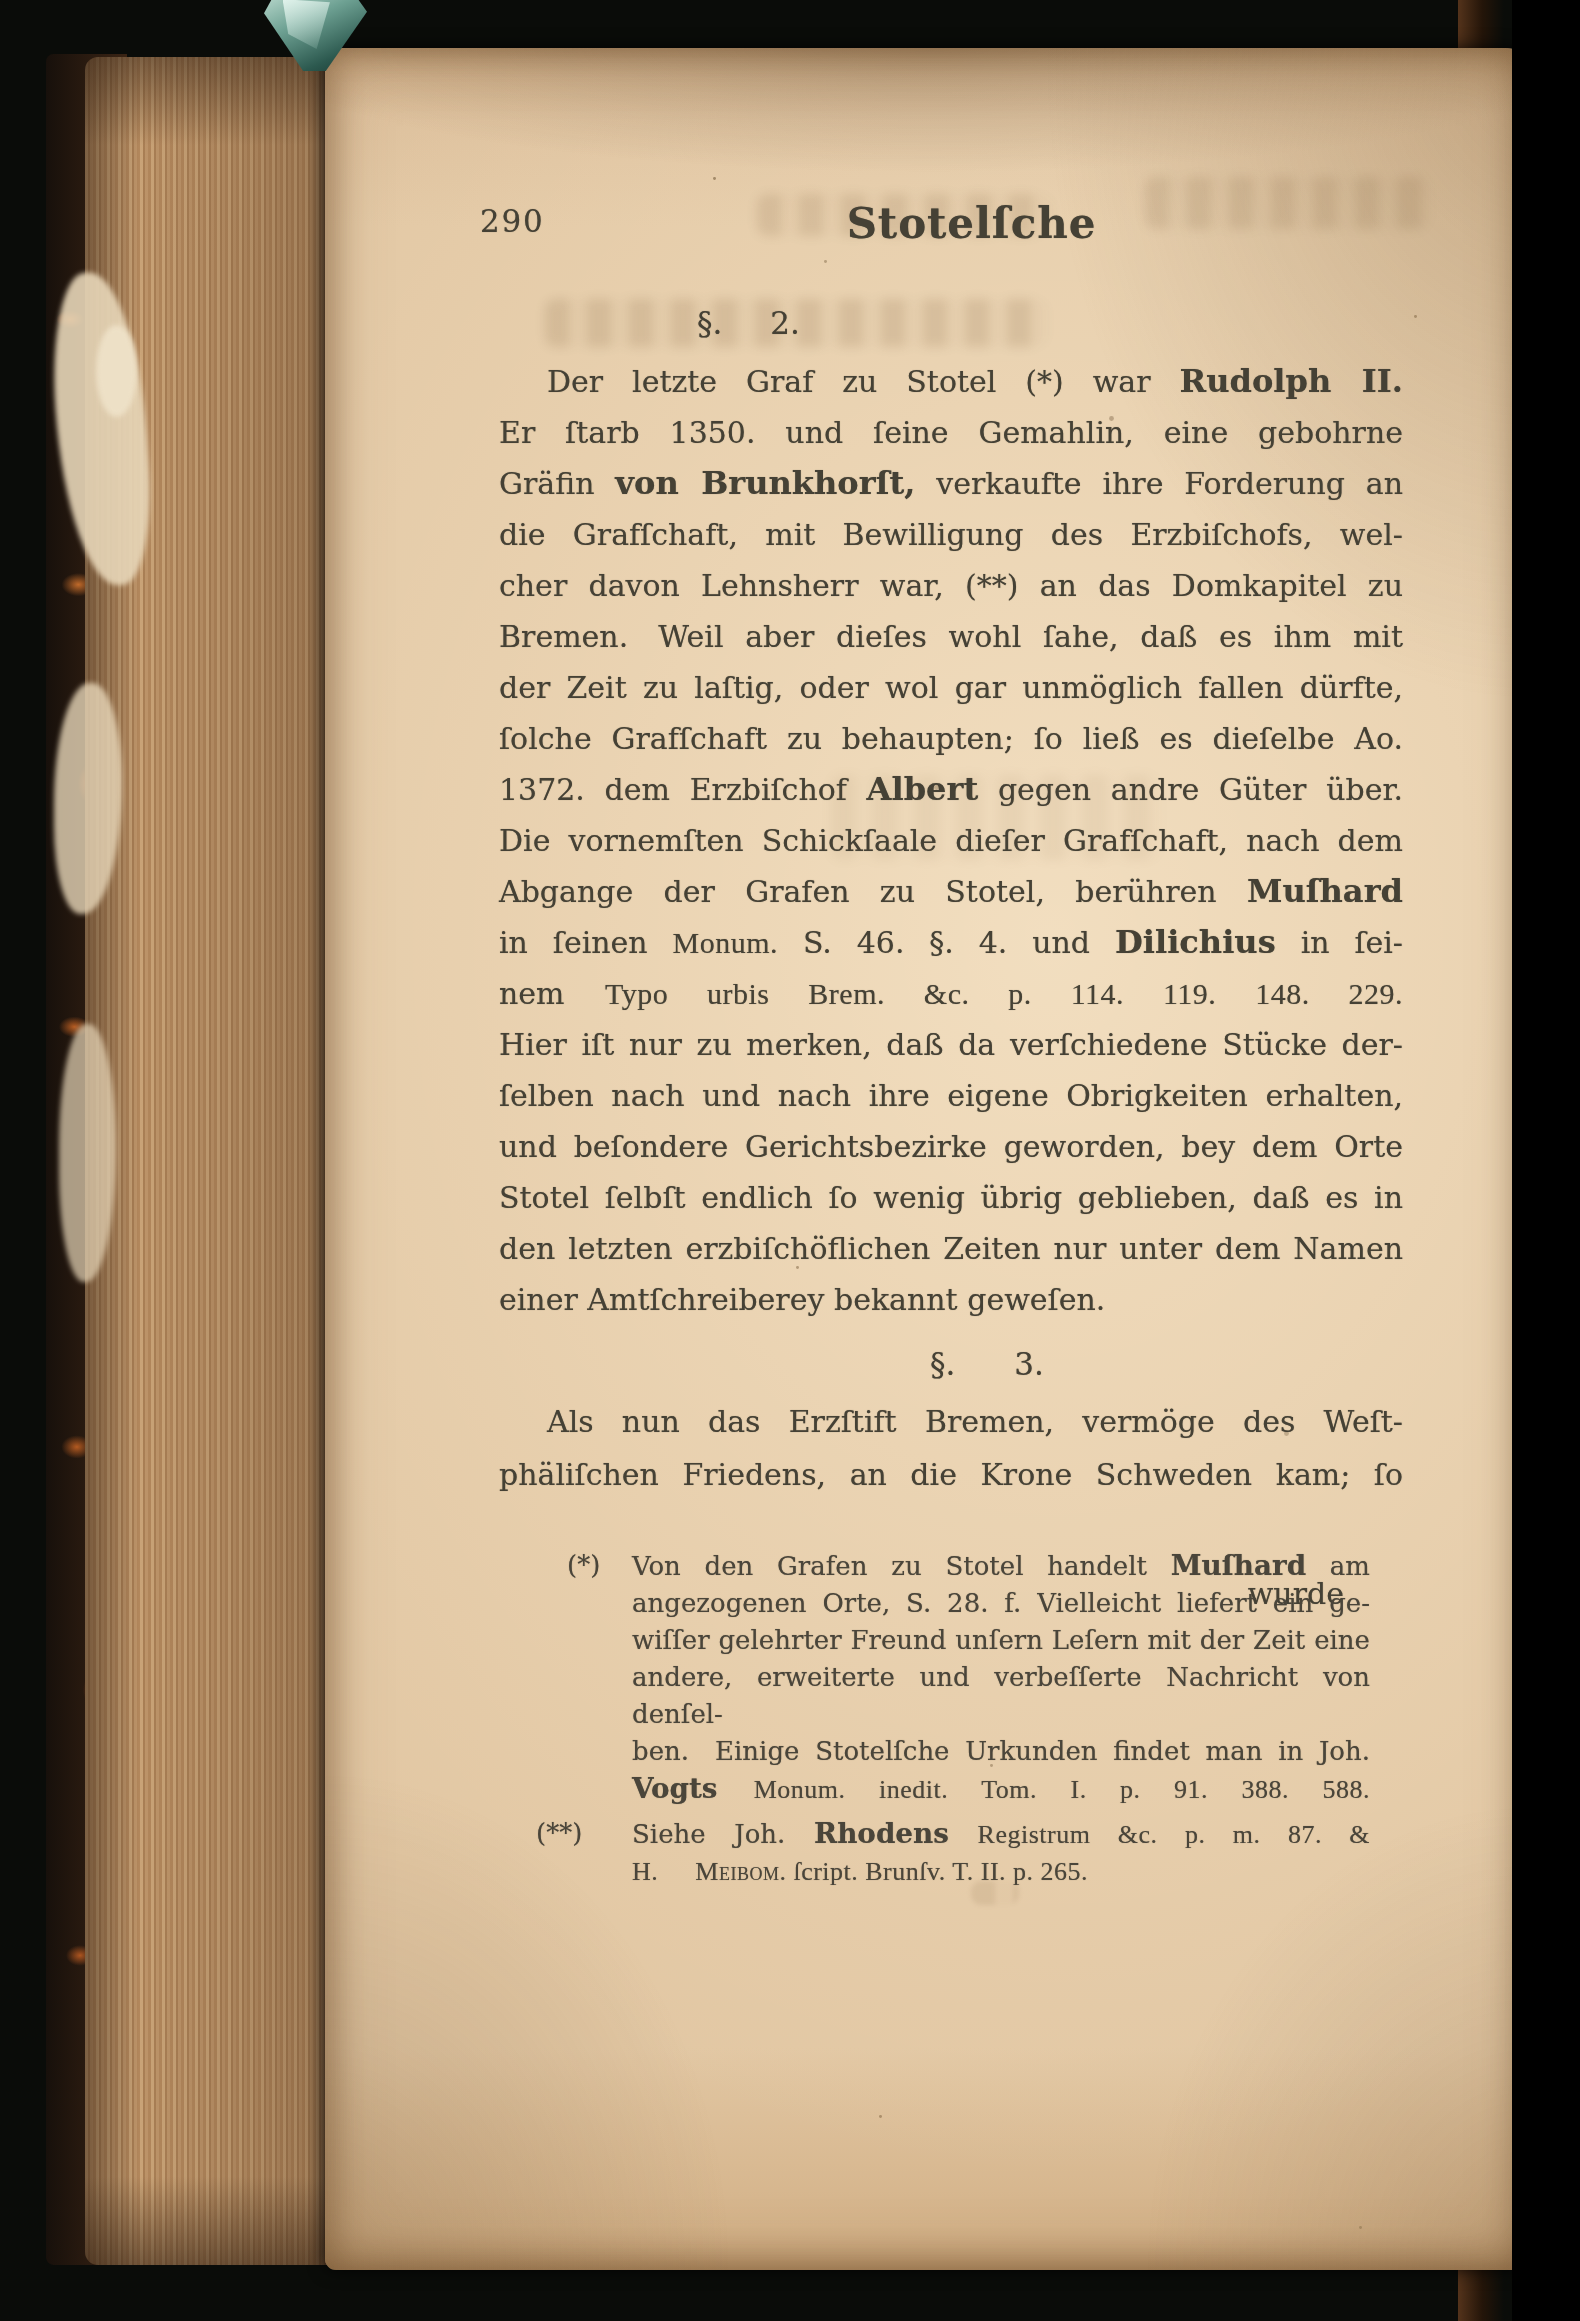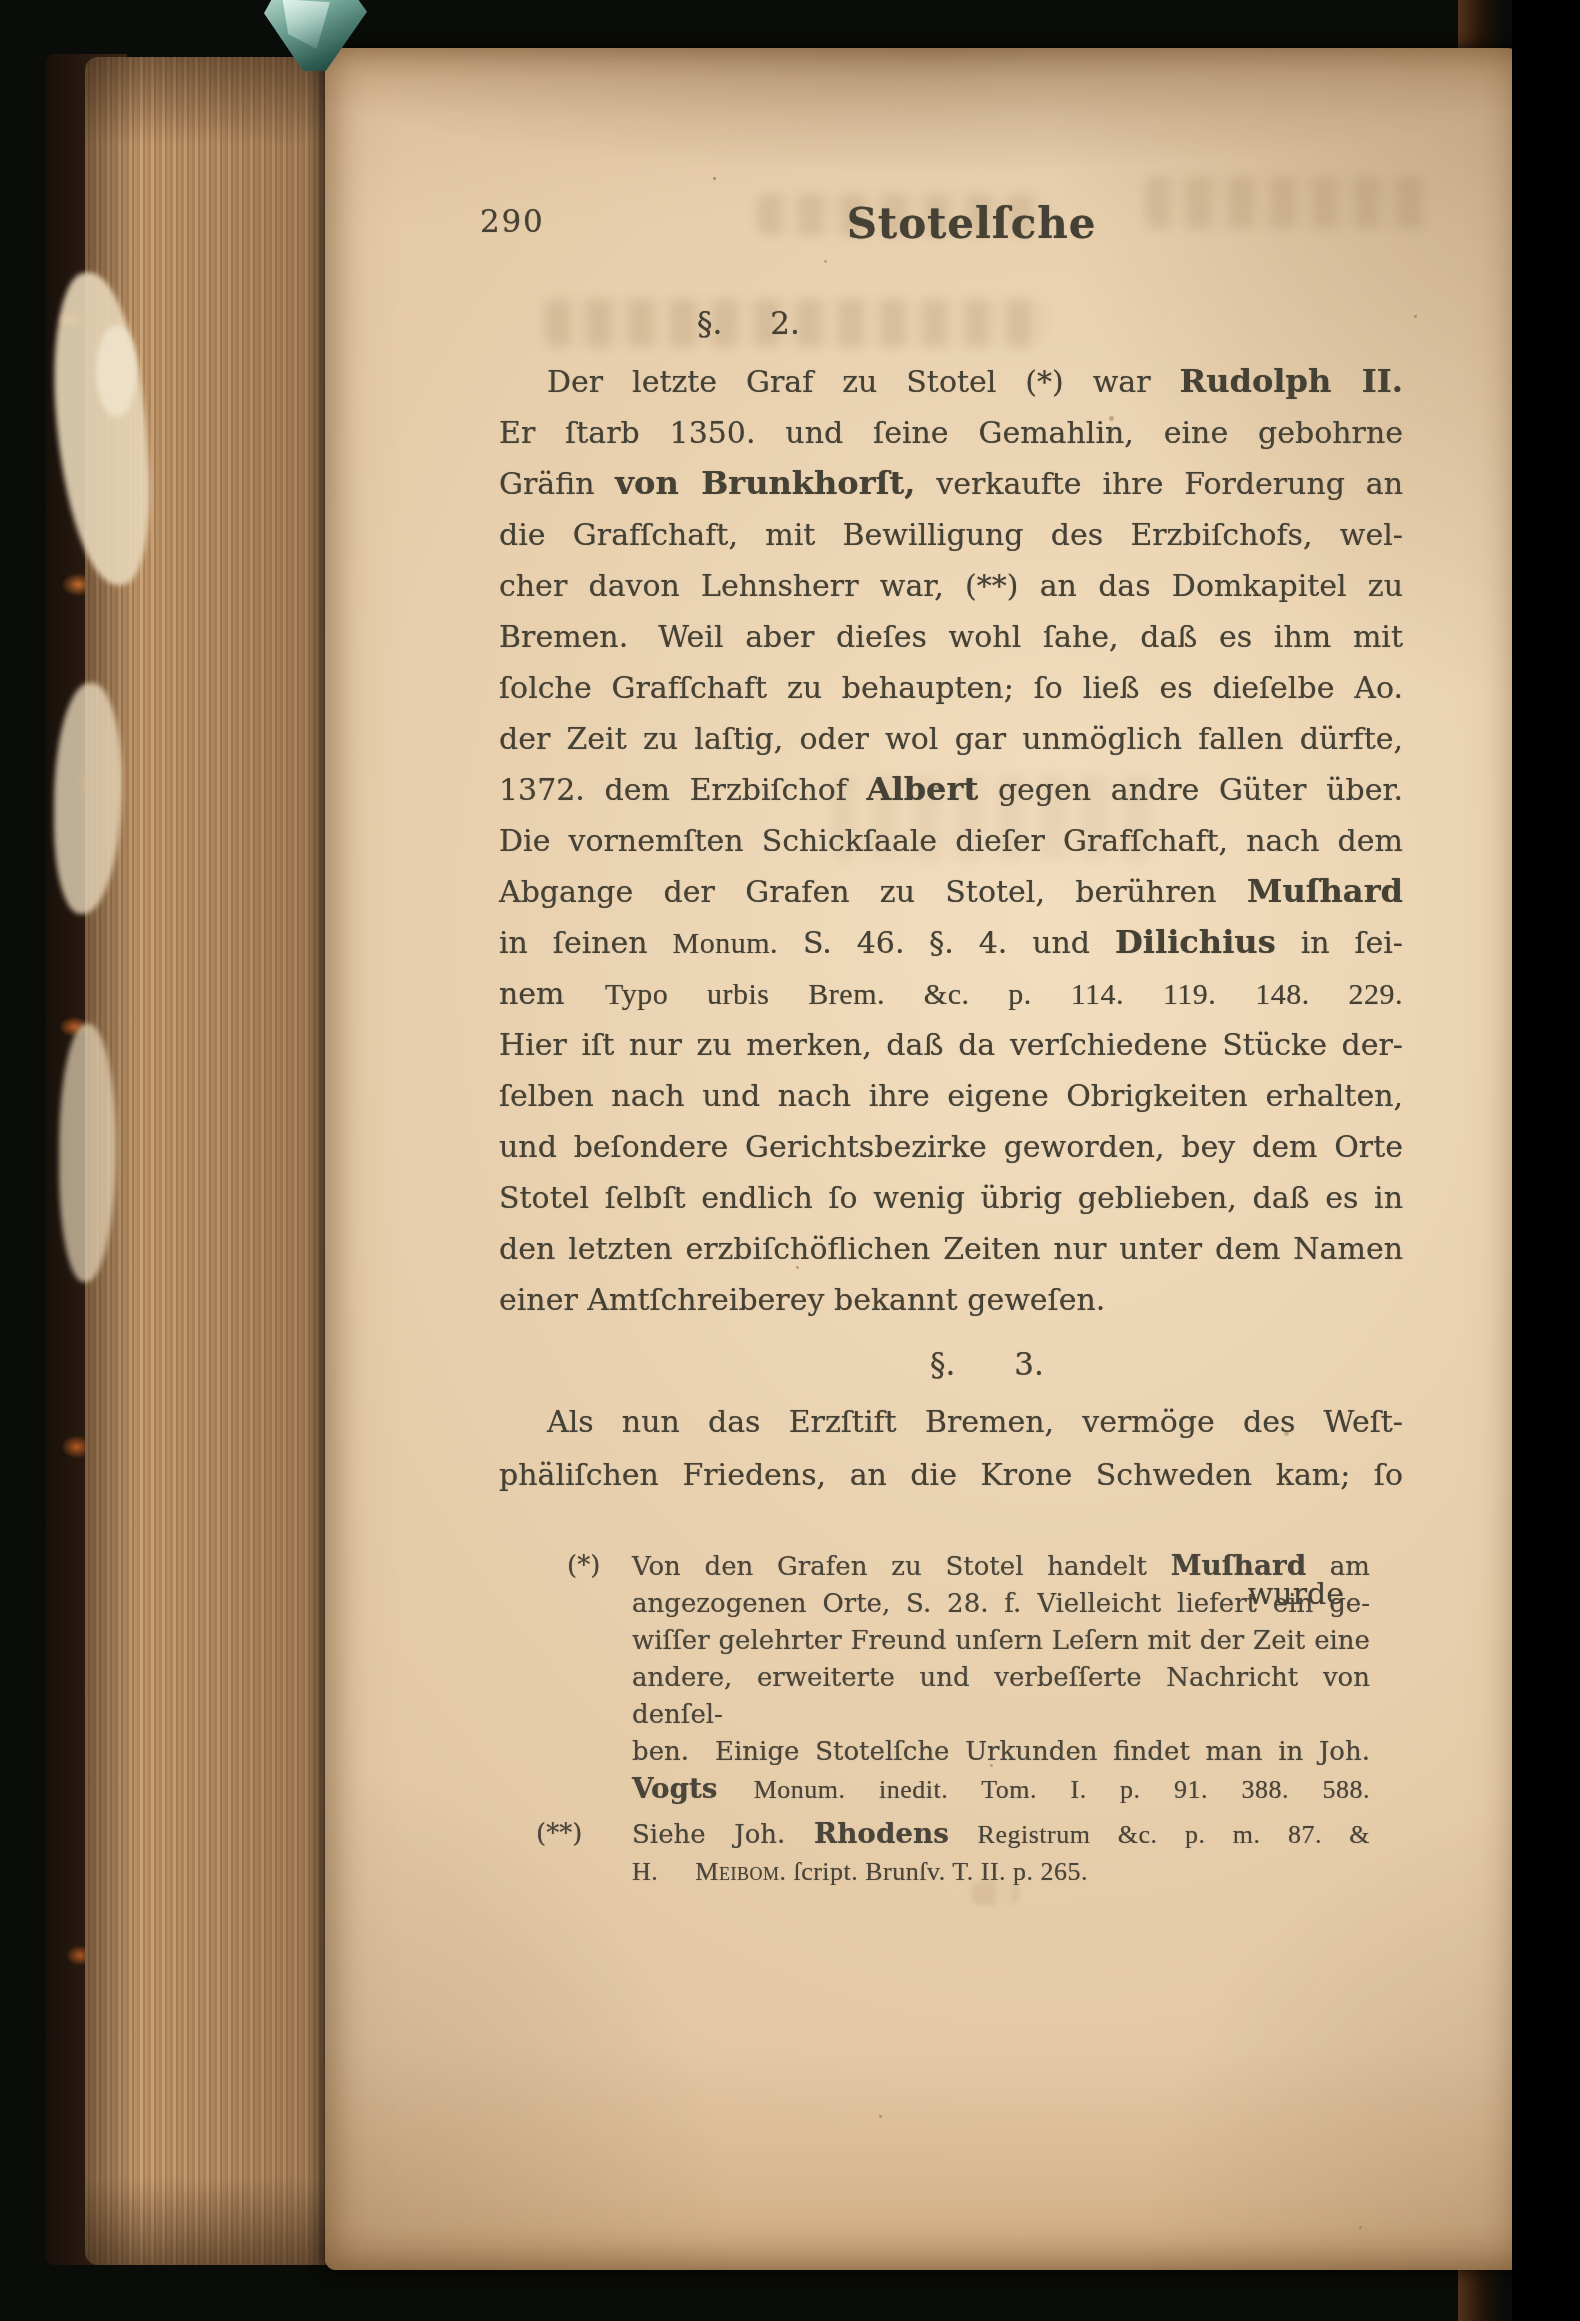--- a/index.html
+++ b/index.html
@@ -128,22 +128,22 @@
       <span>§.</span><span class="secnum">2.</span>
     </div>
 
     <div class="textblock body2">
         <div class="tline ind"><span>Der letzte Graf zu Stotel (*) war </span><span class="em">Rudolph II.</span></div>
         <div class="tline"><span>Er ſtarb 1350. und ſeine Gemahlin, eine gebohrne</span></div>
         <div class="tline"><span>Gräfin </span><span class="em">von Brunkhorſt,</span><span> verkaufte ihre Forderung an</span></div>
         <div class="tline"><span>die Grafſchaft, mit Bewilligung des Erzbiſchofs, wel-</span></div>
         <div class="tline"><span>cher davon Lehnsherr war, (**) an das Domkapitel zu</span></div>
         <div class="tline"><span>Bremen. Weil aber dieſes wohl ſahe, daß es ihm mit</span></div>
+        <div class="tline"><span>der Zeit zu laſtig, oder wol gar unmöglich fallen dürfte,</span></div>
         <div class="tline"><span>ſolche Grafſchaft zu behaupten; ſo ließ es dieſelbe Ao.</span></div>
-        <div class="tline"><span>der Zeit zu laſtig, oder wol gar unmöglich fallen dürfte,</span></div>
         <div class="tline"><span>1372. dem Erzbiſchof </span><span class="em">Albert</span><span> gegen andre Güter über.</span></div>
         <div class="tline"><span>Die vornemſten Schickſaale dieſer Grafſchaft, nach dem</span></div>
         <div class="tline"><span>Abgange der Grafen zu Stotel, berühren </span><span class="em">Muſhard</span></div>
         <div class="tline"><span>in ſeinen </span><span class="roman">Monum.</span><span> S. 46. §. 4. und </span><span class="em">Dilichius</span><span> in ſei-</span></div>
         <div class="tline"><span>nem </span><span class="roman">Typo urbis Brem. &amp;c. p. 114. 119. 148. 229.</span></div>
         <div class="tline"><span>Hier iſt nur zu merken, daß da verſchiedene Stücke der-</span></div>
         <div class="tline"><span>ſelben nach und nach ihre eigene Obrigkeiten erhalten,</span></div>
         <div class="tline"><span>und beſondere Gerichtsbezirke geworden, bey dem Orte</span></div>
         <div class="tline"><span>Stotel ſelbſt endlich ſo wenig übrig geblieben, daß es in</span></div>
         <div class="tline"><span>den letzten erzbiſchöflichen Zeiten nur unter dem Namen</span></div>

